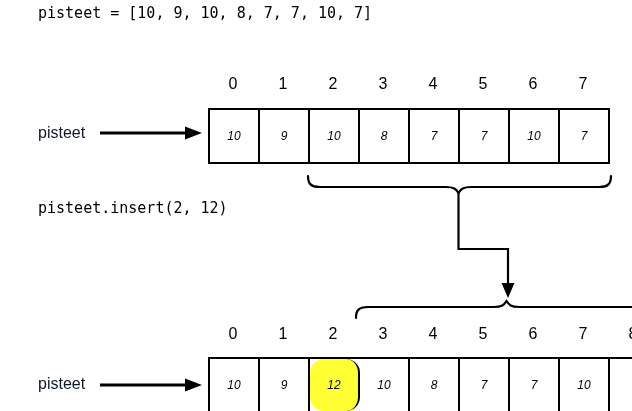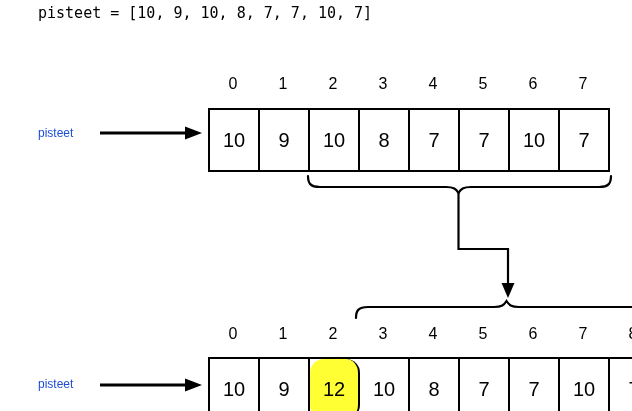--- a/index.html
+++ b/index.html
@@ -8,40 +8,40 @@
     font-family:"Liberation Sans", sans-serif; color:#000; overflow:hidden;margin-left:28px;
   }
   .code {
     position:absolute; left:10px;
     font-family:"DejaVu Sans Mono", monospace;
     font-size:15px; line-height:18px; white-space:pre; color:#000;
   }
   .code-1 { top:4px; }
   .code-2 { top:199px; }
   .pisteet-label {
-    position:absolute; left:10px; font-size:12px; line-height:20px; color:#1d4ed8;
+    position:absolute; left:10px; font-size:16px; line-height:20px; color:#0f172a;
   }
   .label-top { top:123px; }
   .label-bottom { top:374px; }
   .index-row { position:absolute; left:180px; display:flex; }
   .index-row-top { top:74px; }
   .index-row-bottom { top:324px; }
   .index-row span {
     display:inline-block; width:50px; text-align:center;
     font-size:16px; line-height:20px; color:#000;
   }
   .array {
     position:absolute; left:180px; display:flex;
     border:2px solid #000; background:#fff; box-sizing:content-box;
   }
   .array-top { top:108px; }
   .array-bottom { top:357px; }
   .cell {
-    width:48px; height:60px; display:flex; align-items:center; justify-content:center;
-    font-size:20px; border-right:2px solid #000; background:#fff;
+    width:48px; height:52px; display:flex; align-items:center; justify-content:center;
+    font-size:12px; border-right:2px solid #000; background:#fff;font-style:italic;
   }
   .cell:last-child { border-right:none; }
   .abs-svg { position:absolute; }
 </style>
 </head>
 <body>
 
 <div class="canvas">
 
   <div class="code code-1">pisteet = [10, 9, 10, 8, 7, 7, 10, 7]</div>
@@ -71,20 +71,21 @@
   <div class="pisteet-label label-top">pisteet</div>
   <svg class="abs-svg" style="left:70px; top:125px;" width="106" height="16">
     <line x1="2" y1="8" x2="88" y2="8" stroke="#000" stroke-width="3"></line>
     <polygon points="87,1.5 104,8 87,14.5" fill="#000"></polygon>
   </svg>
 
   <svg class="abs-svg" style="left:276px; top:174px;" width="312" height="24">
     <path d="M 4 2 C 4 9, 6 13, 16 13 L 142 13 C 150 13, 152 15, 154.5 19 C 157 15, 159 13, 167 13 L 295 13 C 305 13, 307 9, 307 2" fill="none" stroke="#000" stroke-width="2.2" stroke-linecap="round"></path>
   </svg>
 
+  <div class="code code-2">pisteet.insert(2, 12)</div>
 
   <svg class="abs-svg" style="left:420px; top:190px;" width="80" height="112">
     <polyline points="10.5,3 10.5,59 60,59 60,95" fill="none" stroke="#000" stroke-width="2.2"></polyline>
     <polygon points="53.5,93 66.5,93 60,108" fill="#000"></polygon>
   </svg>
 
   <svg class="abs-svg" style="left:324px; top:296px;" width="312" height="24">
     <path d="M 4 22 C 4 15, 6 11, 16 11 L 142 11 C 150 11, 152 9, 154.5 5 C 157 9, 159 11, 167 11 L 292 11 C 302 11, 304 15, 304 22" fill="none" stroke="#000" stroke-width="2.2" stroke-linecap="round"></path>
   </svg>
 

